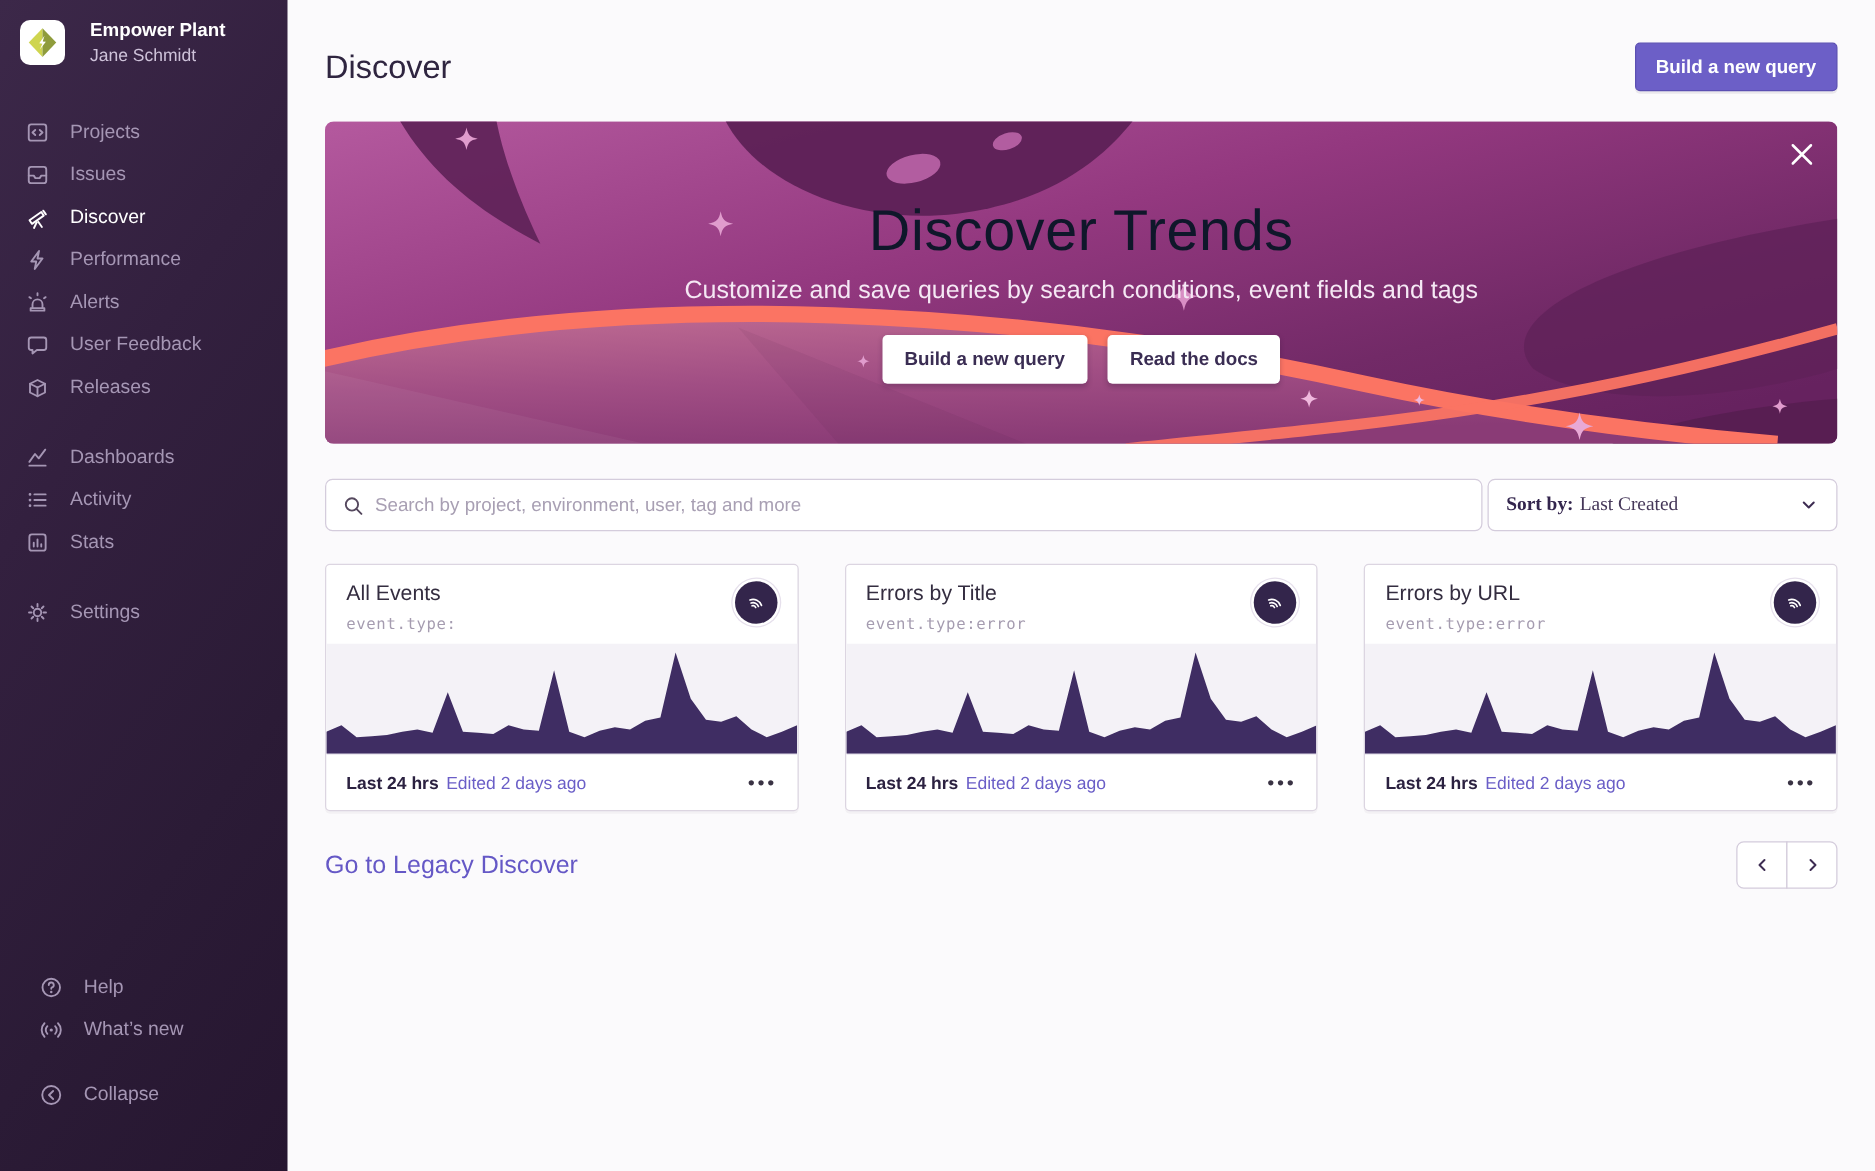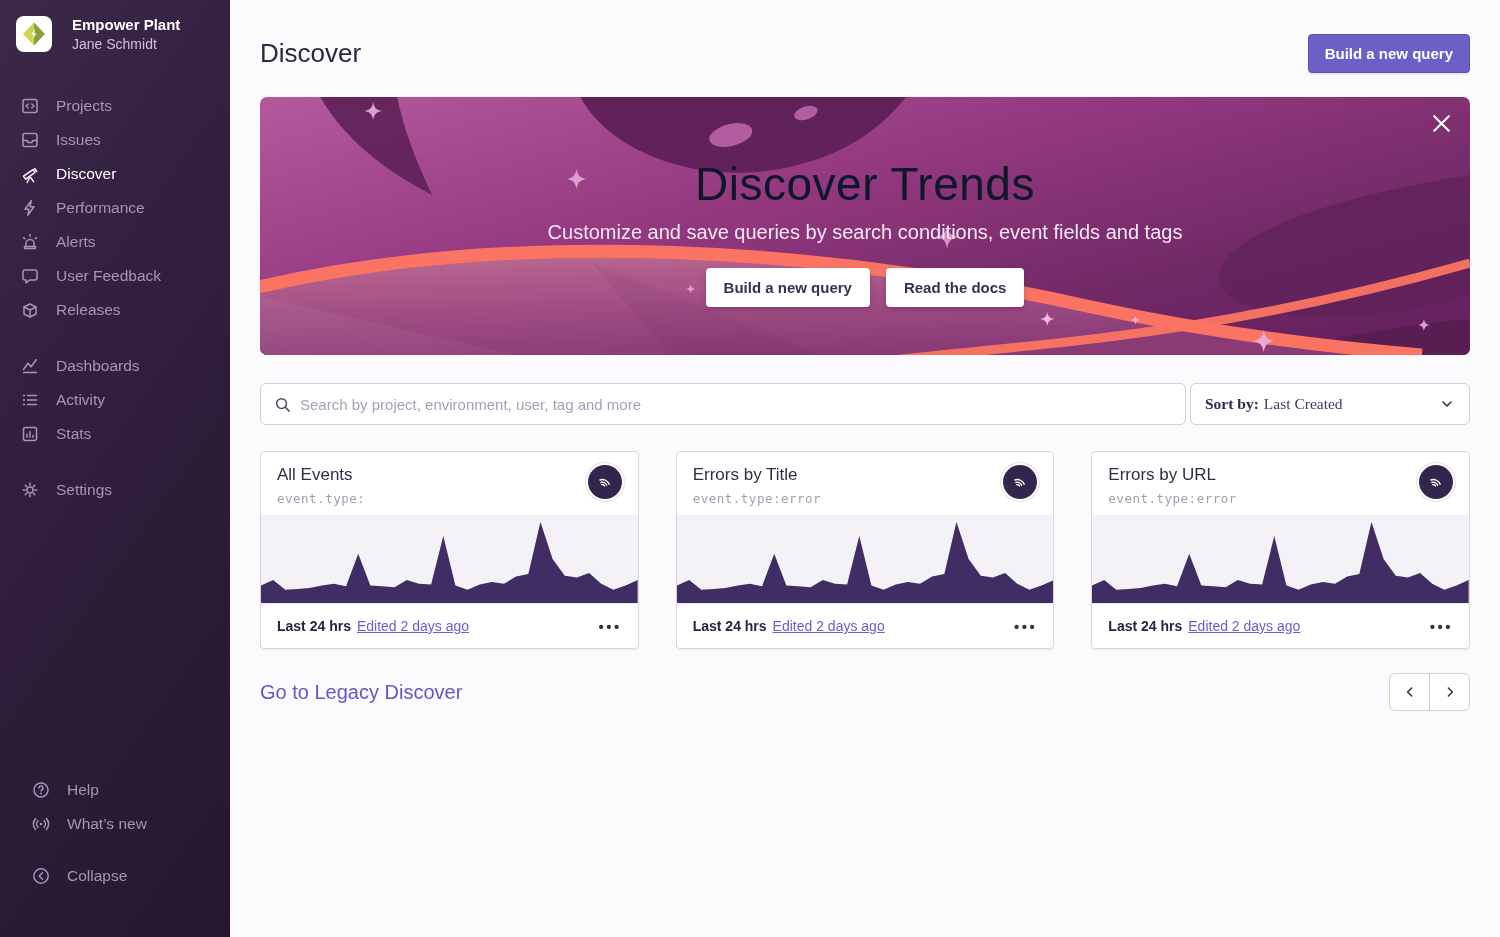--- a/index.html
+++ b/index.html
@@ -99,21 +99,21 @@
     display:flex; align-items:center; justify-content:center;
     box-shadow:0 0 0 2px #fff, 0 0 0 3px #e6e0ec;
   }
   .card-chart { height:88px; background:#f4f2f7; display:block; }
   .card-chart svg { display:block; width:100%; height:88px; }
   .card-foot {
     height:45px; display:flex; align-items:center; gap:6px; padding:13px 16px;
     border-top:1px solid #edeaf1; font-size:14px;
   }
   .card-period { font-weight:bold; color:#2b2140; }
-  .card-edited { color:#6a5ec7; cursor:pointer;text-decoration:underline; }
+  .card-edited { color:#6a5ec7; cursor:pointer; }
   .card-menu {
     margin-left:auto; background:none; border:none; cursor:pointer;
     color:#3a3344; font-size:15px; font-weight:bold; letter-spacing:2.5px; line-height:1;
     font-family:inherit; padding:4px 0;
   }
   
   .bottom-row { display:flex; justify-content:space-between; align-items:center; margin-top:24px; }
   .legacy-link { color:#6558c6; font-size:20px; text-decoration:none; cursor:pointer; }
   .pager { display:flex; }
   .pager button {

